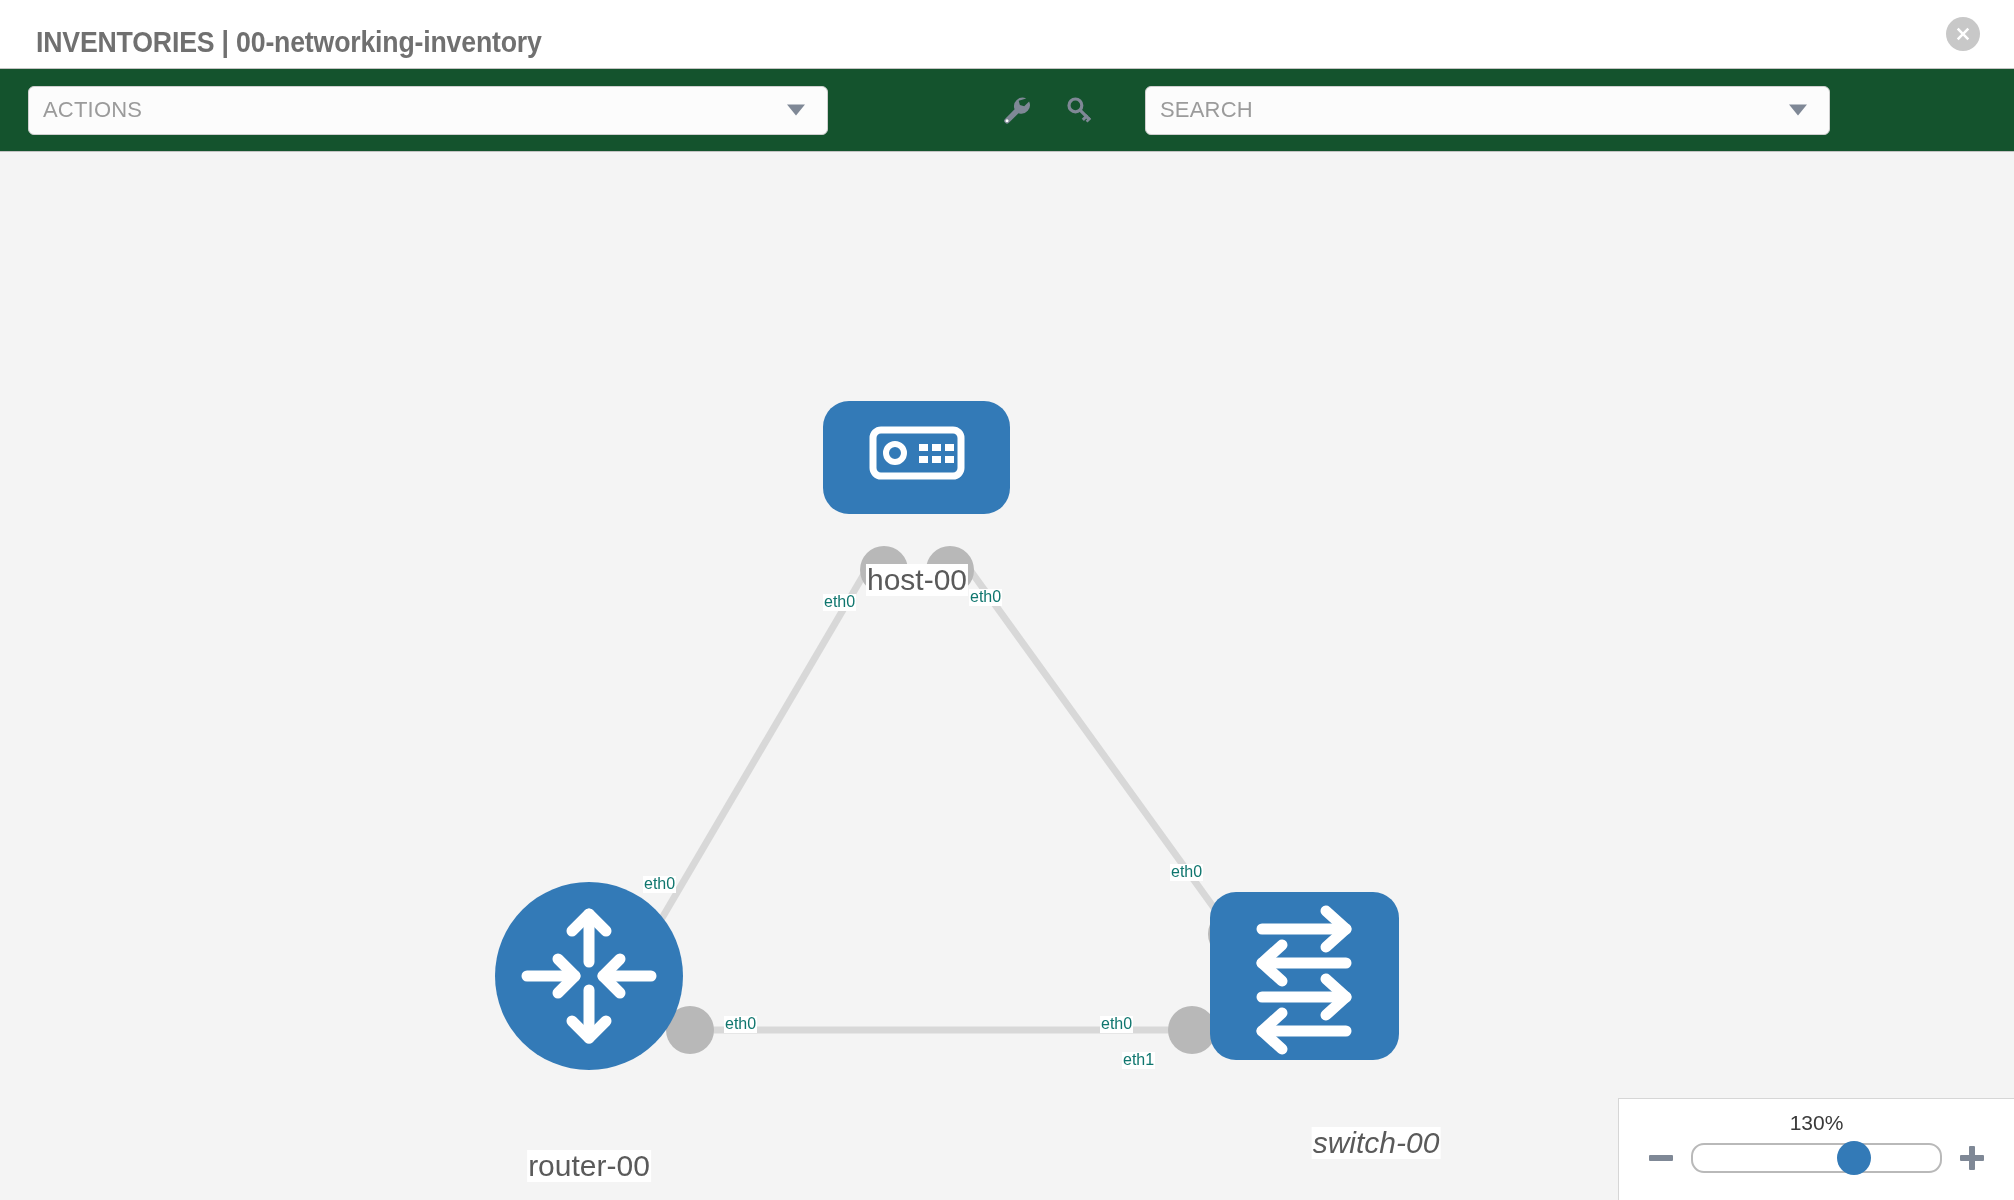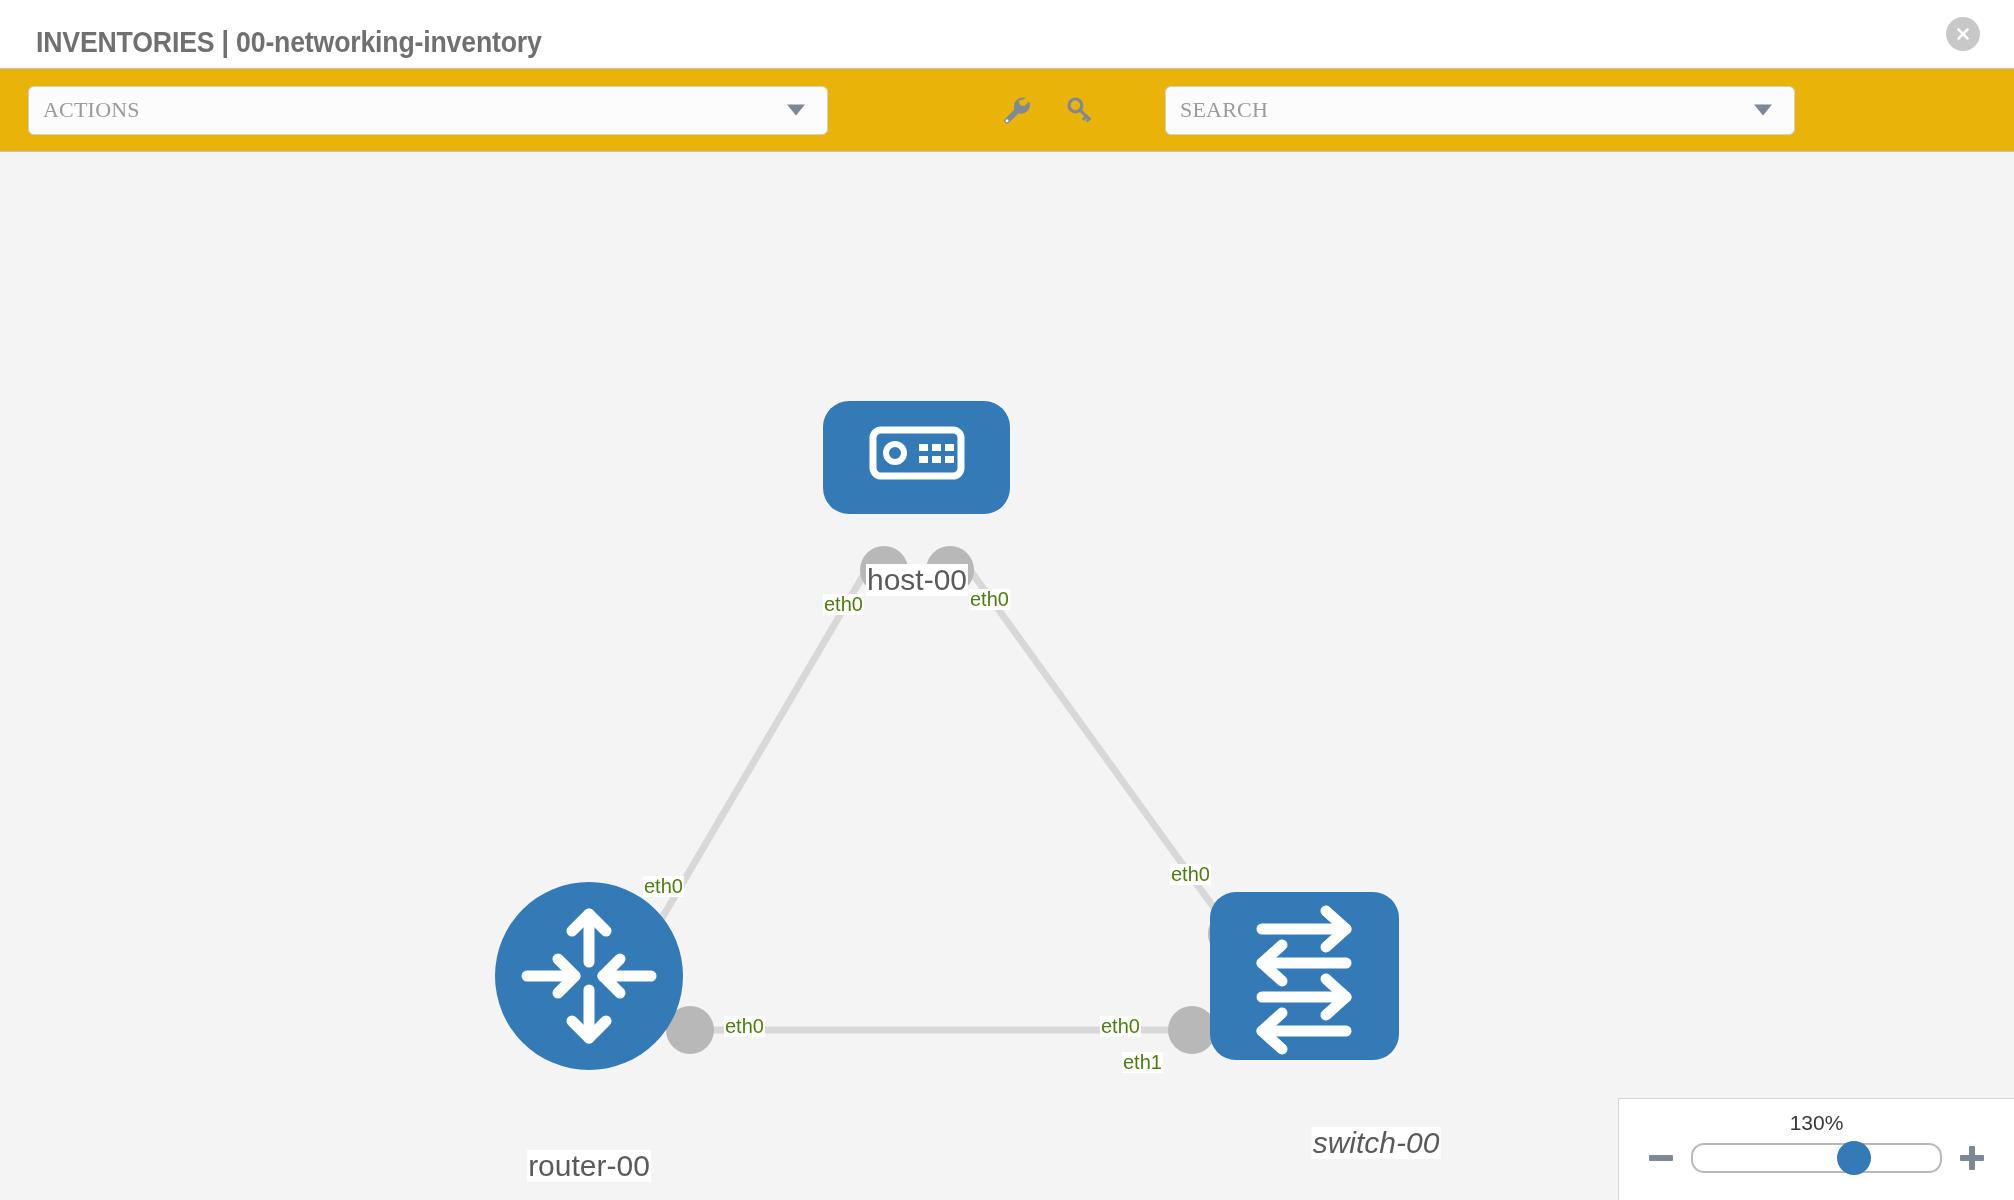--- a/index.html
+++ b/index.html
@@ -56,29 +56,28 @@
     align-items: center;
     justify-content: center;
     cursor: pointer;
   }
   #close-button svg { display: block; }
 
   
   #toolbar {
     height: 84px;
     min-height: 84px;
-    background: #eab308;
+    background: #14532d;
     border-top: 1px solid #c3c3c3;
     border-bottom: 1px solid #c3c3c3;
     box-sizing: border-box;
     display: flex;
     align-items: center;
     padding: 0 28px;
     position: relative;
-    font-family: Liberation Serif, serif;
   }
   .field {
     height: 49px;
     background: #fcfcfc;
     border: 1px solid #cfcfcf;
     border-radius: 6px;
     box-sizing: border-box;
     display: flex;
     align-items: center;
     position: relative;
@@ -113,22 +112,22 @@
   .tool-icon {
     width: 34px;
     height: 34px;
     display: flex;
     align-items: center;
     justify-content: center;
     cursor: pointer;
   }
   .tool-icon svg { display: block; }
   #search-field {
-    width: 630px;
-    margin-left: 68px;
+    width: 685px;
+    margin-left: 48px;
   }
 
   
   #canvas {
     flex: 1;
     position: relative;
     background: #f4f4f4;
     overflow: hidden;
   }
   #topology-svg {
@@ -145,22 +144,22 @@
     color: #5a5a5a;
     white-space: nowrap;
     transform: translateX(-50%);
     line-height: 1.05;
     padding: 0 1px;
   }
   .node-label.big { font-size: 30px; }
   .iface-label {
     position: absolute;
     background: #ffffff;
-    color: #4d7c0f;
-    font-size: 20px;
+    color: #0f766e;
+    font-size: 16px;
     white-space: nowrap;
     line-height: 1.05;
     padding: 0 1px;
   }
 
   
   #zoom-control {
     position: absolute;
     right: 0;
     bottom: 0;

